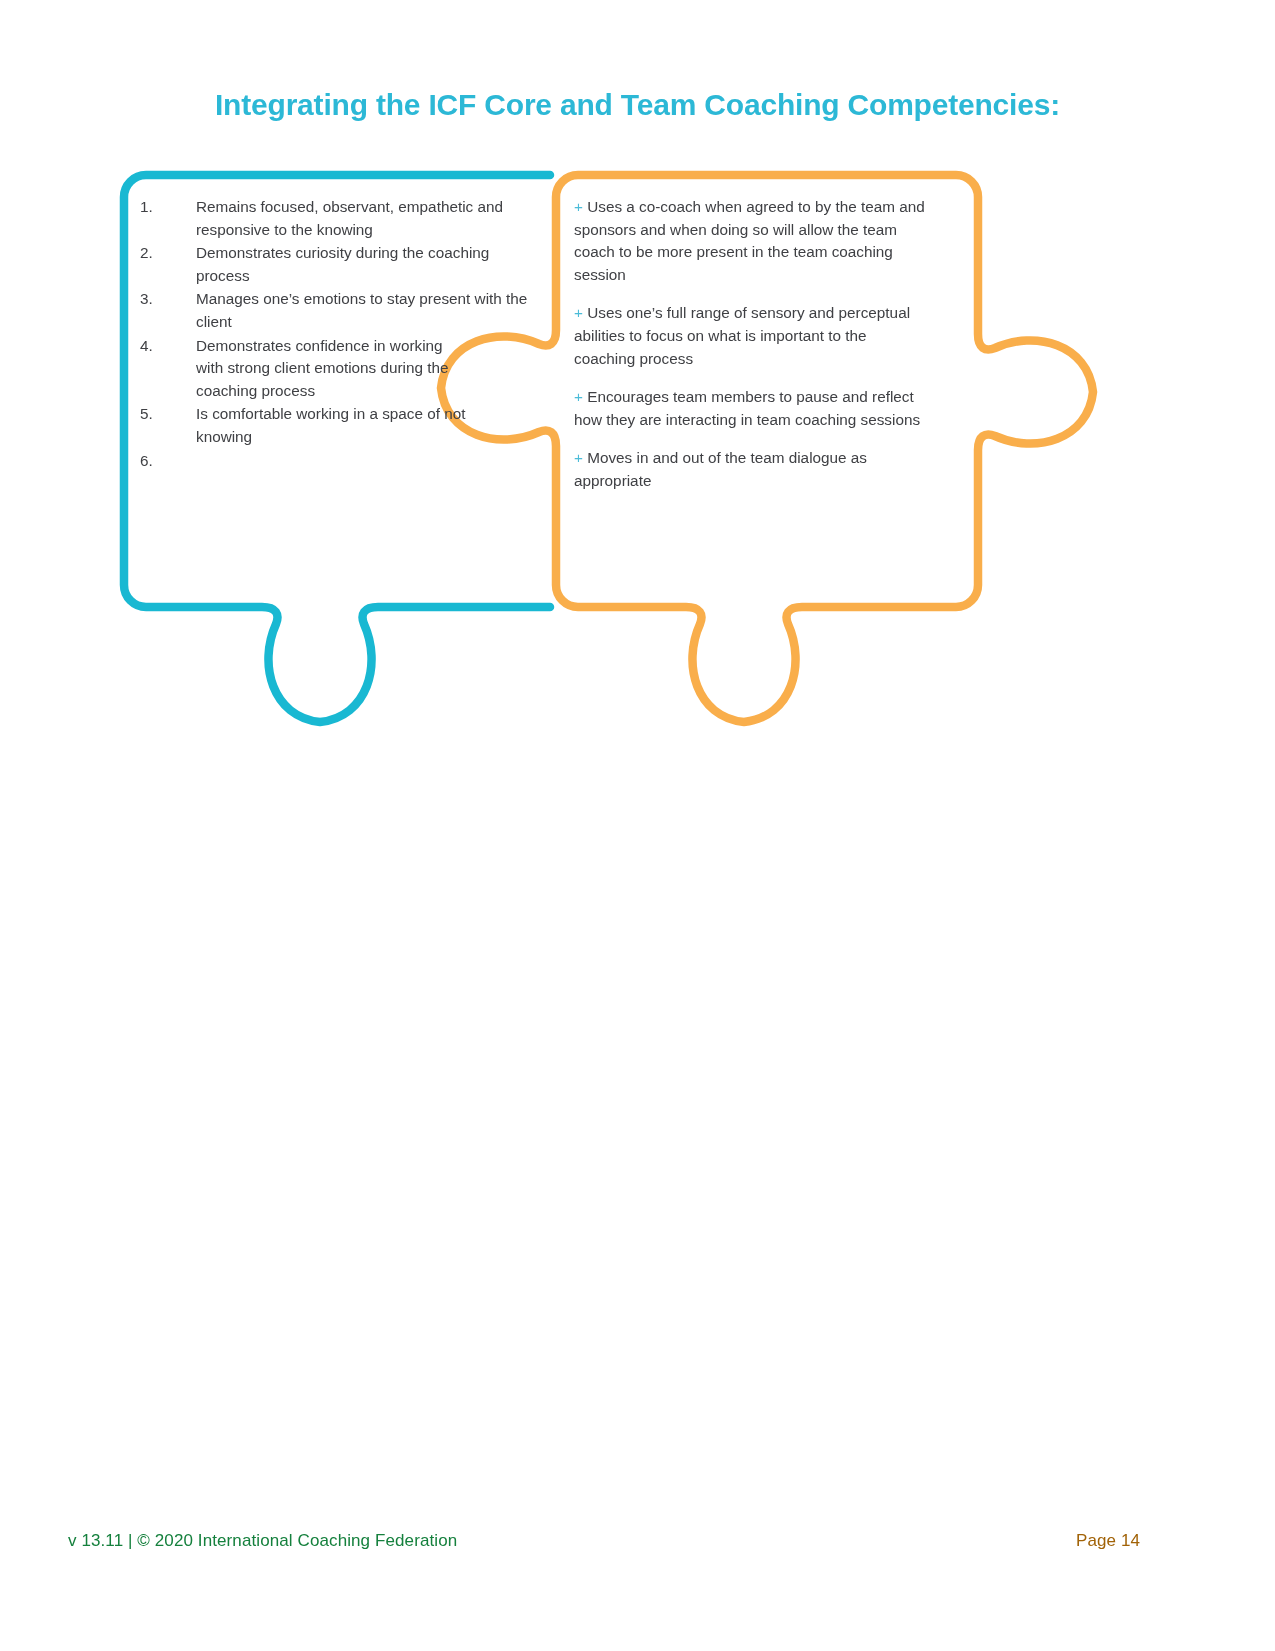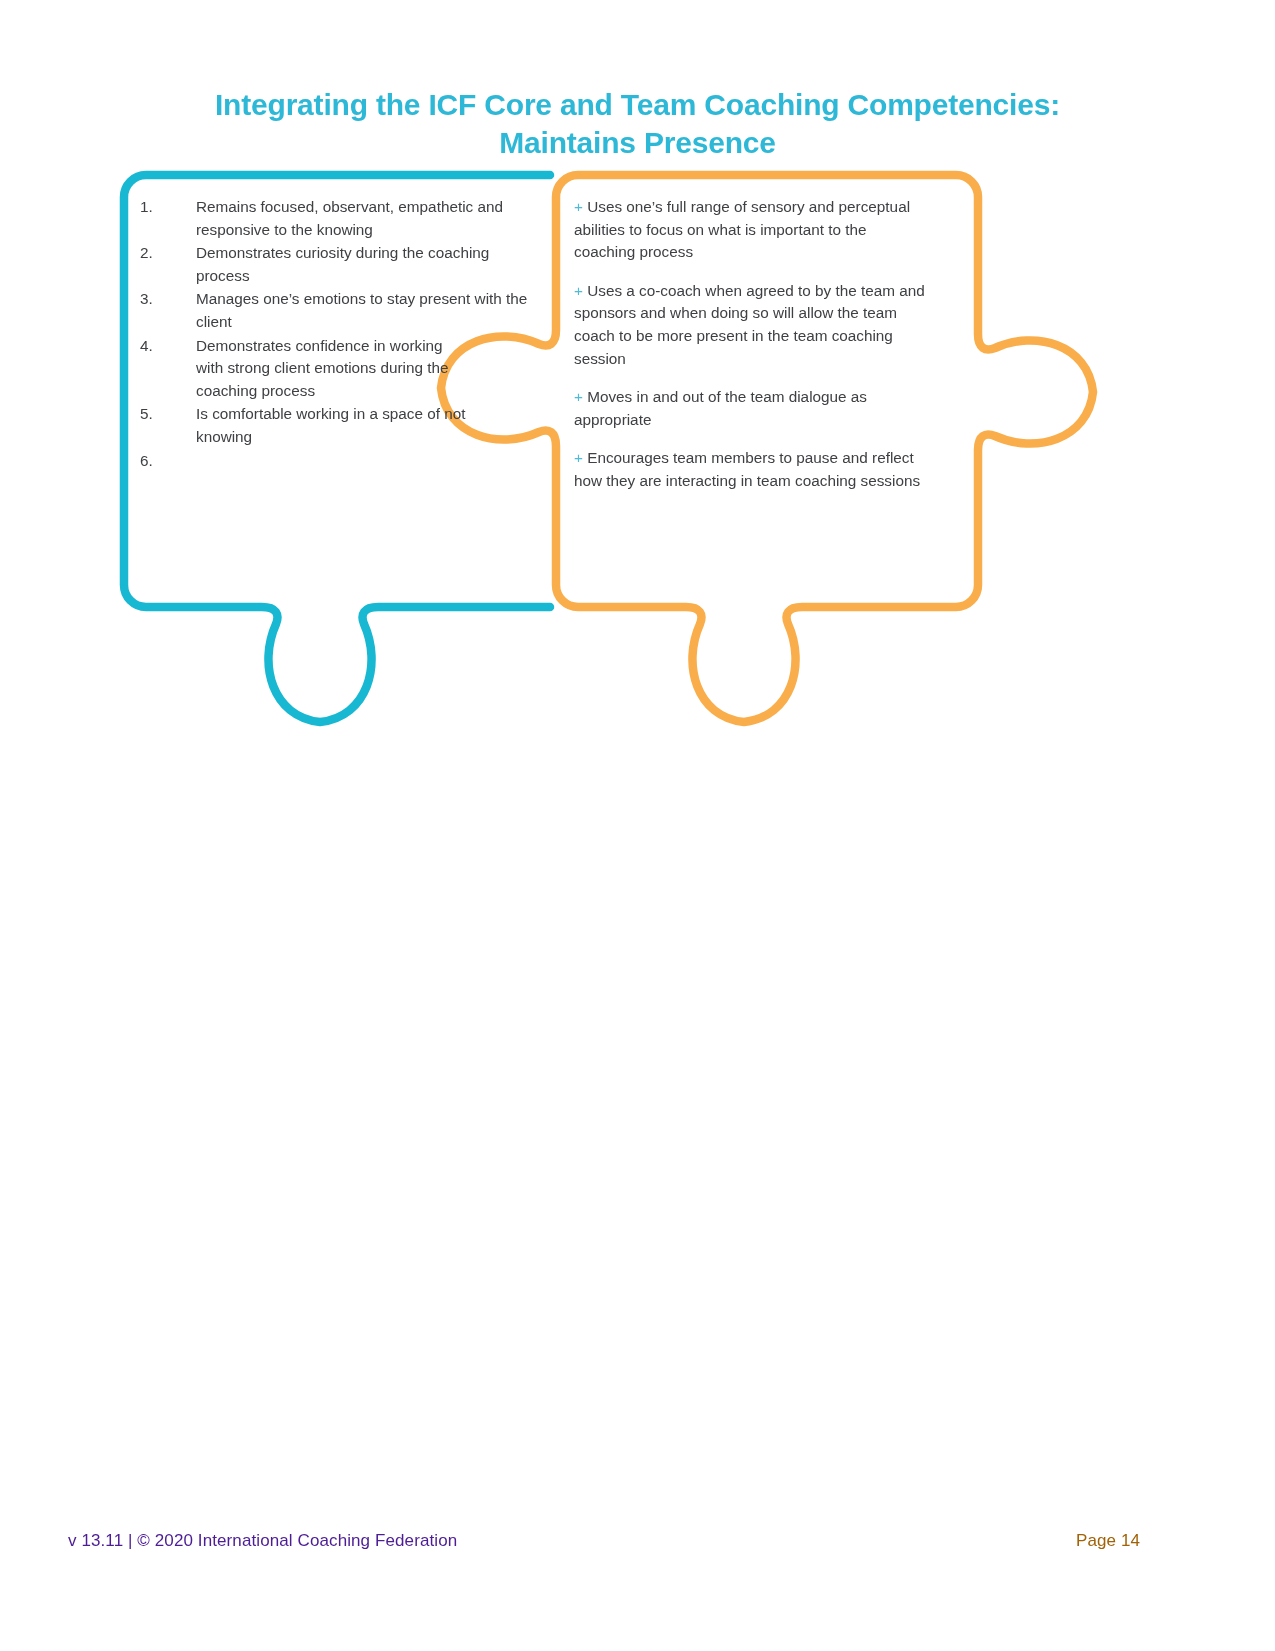--- a/index.html
+++ b/index.html
@@ -116,40 +116,39 @@
     left: 0;
     bottom: 0;
     width: 1275px;
     height: 120px;
   }
   #footer .footer-left {
     position: absolute;
     left: 68px;
     top: 0;
     font-size: 17px;
-    color: #4c1d95;
+    color: #15803d;
     letter-spacing: 0.1px;
   }
   #footer .footer-right {
     position: absolute;
     right: 135px;
     top: 0;
     font-size: 17px;
     color: #a16207;
     letter-spacing: 0.1px;
   }
 </style>
 </head>
 <body>
 
 <div id="page">
 
   <h1 class="page-title">
     <span class="line">Integrating the ICF Core and Team Coaching Competencies:</span>
-    <span class="line">Maintains Presence</span>
   </h1>
 
   <div id="puzzle-area">
     <svg id="puzzle-svg" viewBox="0 0 1275 780" xmlns="http://www.w3.org/2000/svg">
 
       <path d="M 550,175
            L 146,175
            A 22,22 0 0 0 124,197
            L 124,585
            A 22,22 0 0 0 146,607
@@ -208,24 +207,24 @@
           <span class="num">5.</span>
           <span>Is comfortable working in a space of not knowing</span>
         </li>
         <li>
           <span class="num">6.</span>
         </li>
       </ol>
     </div>
 
     <div class="piece-text" id="right-list">
+      <p class="bullet-item"><span class="plus">+</span> <span>Uses a co-coach when agreed to by the team and sponsors and when doing so will allow the team coach to be more present in the team coaching session</span></p>
       <p class="bullet-item"><span class="plus">+</span> <span>Uses one’s full range of sensory and perceptual abilities to focus on what is important to the coaching process</span></p>
-      <p class="bullet-item"><span class="plus">+</span> <span>Uses a co-coach when agreed to by the team and sponsors and when doing so will allow the team coach to be more present in the team coaching session</span></p>
+      <p class="bullet-item"><span class="plus">+</span> <span>Encourages team members to pause and reflect how they are interacting in team coaching sessions</span></p>
       <p class="bullet-item"><span class="plus">+</span> <span>Moves in and out of the team dialogue as appropriate</span></p>
-      <p class="bullet-item"><span class="plus">+</span> <span>Encourages team members to pause and reflect how they are interacting in team coaching sessions</span></p>
     </div>
   </div>
 
   <div id="footer">
     <div class="footer-left">v 13.11 | © 2020 International Coaching Federation</div>
     <div class="footer-right">Page 14</div>
   </div>
 
 </div>
 

